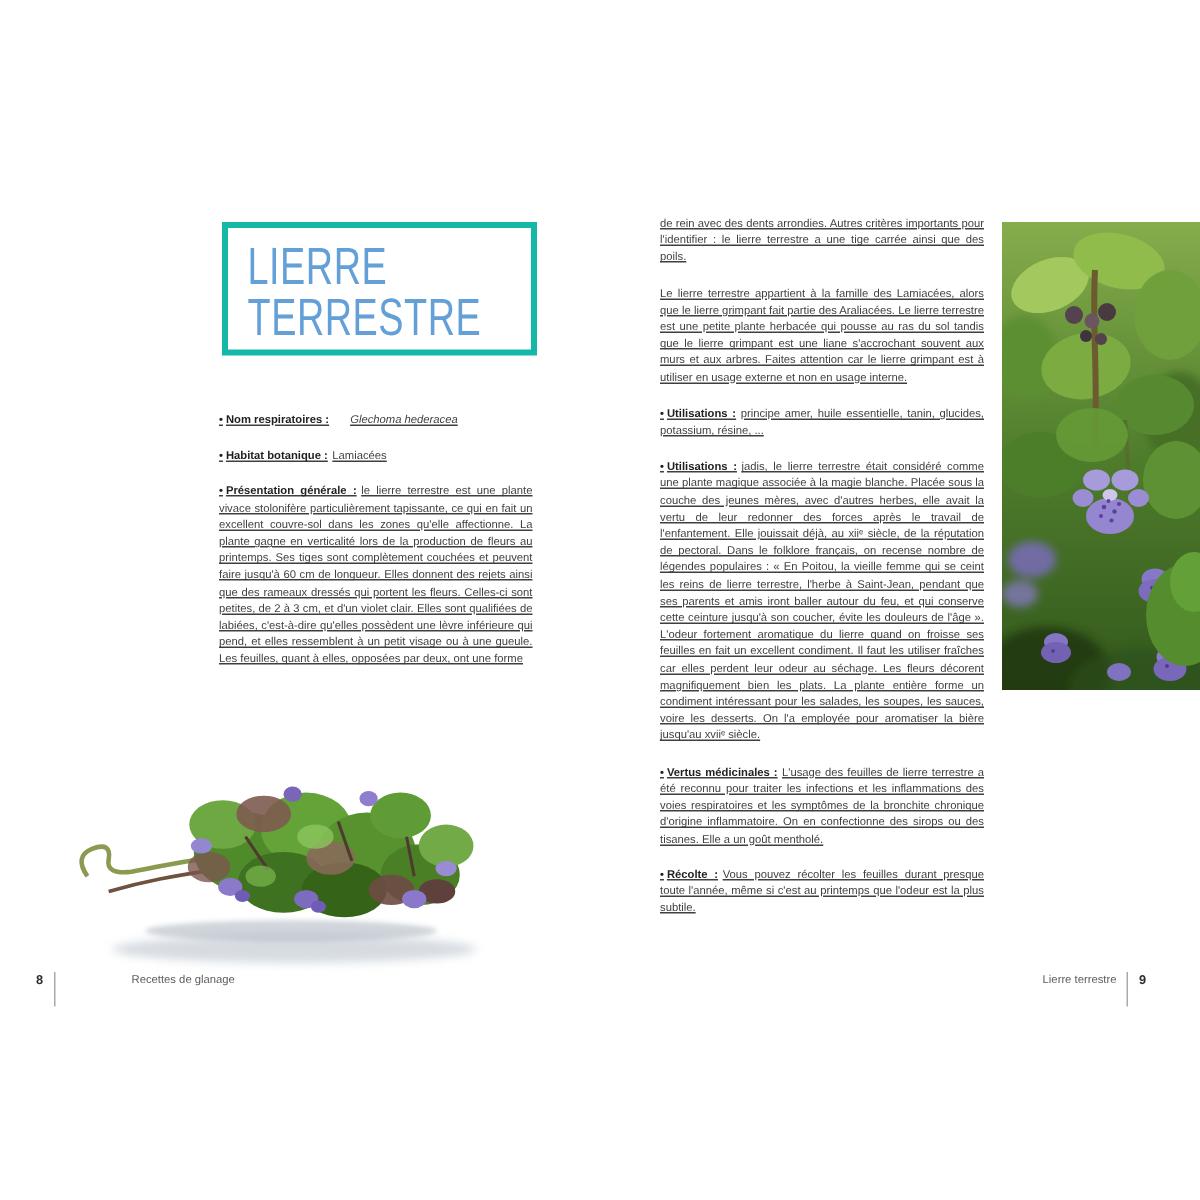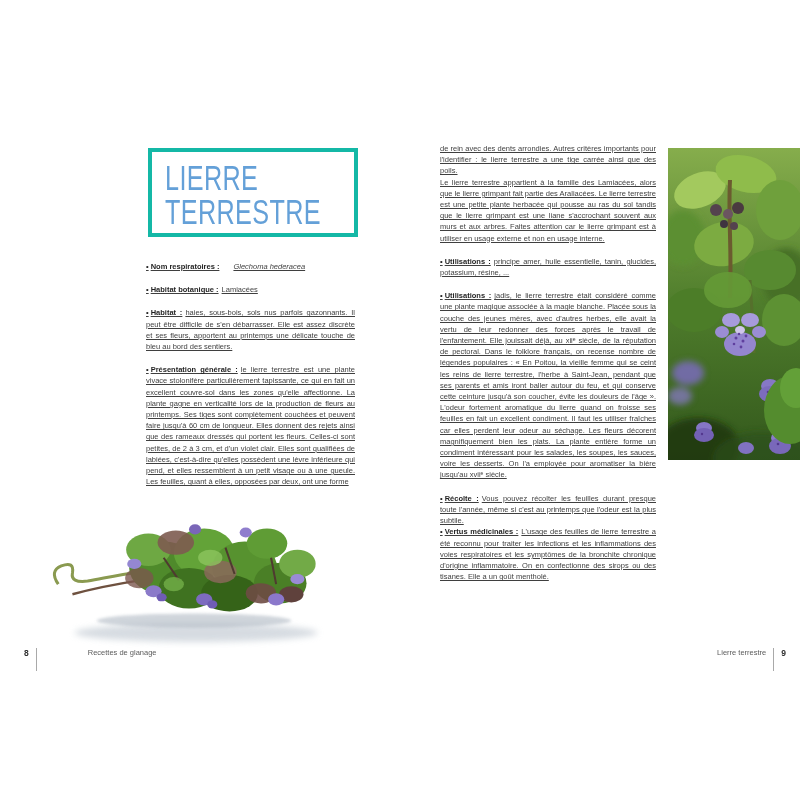--- a/index.html
+++ b/index.html
@@ -18,37 +18,37 @@
     margin:9px 0 0 13px; color:#64a0d8; font-weight:400;
     font-size:35px; line-height:34px; white-space:nowrap;
     transform:scaleX(0.72); transform-origin:left top; letter-spacing:0.5px;
   }
 
   .col { position:absolute; font-size:7.5px; line-height:11.2px; text-align:justify;text-decoration:underline; }
   .col-left  { left:146px; top:261px; width:209px; }
   .col-right { left:440px; top:143px; width:216px; }
 
   .para { margin:0; }
-  .para.gap { margin-bottom:12px; }
+  .para.gap { margin-bottom:12px;margin-top:13px; }
   .label { font-weight:bold; color:#1f1f1f; margin-right:3px; }
   .bullet-dot { font-weight:bold; color:#1f1f1f; margin-right:2px; }
   .italic { font-style:italic;padding-left:11px; }
 
   
   .photo-left  { position:absolute; left:42px; top:497px; width:296px; height:152px; margin:0; }
   .photo-right { position:absolute; left:668px; top:148px; width:132px; height:312px; margin:0; overflow:hidden; }
   .photo-left svg, .photo-right svg { display:block; width:100%; height:100%; }
 
   
   .footer {
     position:absolute; top:648px; display:flex; align-items:flex-start; gap:7px;
     font-size:7.5px; color:#5c5c5c;
   }
   .footer-left  { left:24px; }
-  .footer-right { right:14px; }
+  .footer-right { right:36px; }
   .footer .pnum { font-weight:bold; font-size:8.5px; color:#2e2e2e; line-height:10px; }
   .footer .ftext { line-height:10px;padding-left:44px; }
   .footer .rule { width:1px; height:23px; background:#a9a9a9; }
 </style>
 </head>
 <body>
 
 <div class="spread">
 
   <section>
@@ -59,23 +59,20 @@
         <div>TERRESTRE</div>
       </div>
     </div>
 
     <div class="col col-left">
       <p class="para gap">
         <span class="bullet-dot">•</span><span class="label">Nom respiratoires :</span><span class="italic">Glechoma hederacea</span>
       </p>
       <p class="para gap">
         <span class="bullet-dot">•</span><span class="label">Habitat botanique :</span><span>Lamiacées</span>
-      </p>
-      <p class="para gap">
-        <span class="bullet-dot">•</span><span class="label">Habitat :</span><span>haies, sous-bois, sols nus parfois gazonnants. Il peut être difficile de s'en débarrasser. Elle est assez discrète et ses fleurs, apportent au printemps une délicate touche de bleu au bord des sentiers.</span>
       </p>
       <p class="para">
         <span class="bullet-dot">•</span><span class="label">Présentation générale :</span><span>le lierre terrestre est une plante vivace stolonifère particulièrement tapissante, ce qui en fait un excellent couvre-sol dans les zones qu'elle affectionne. La plante gagne en verticalité lors de la production de fleurs au printemps. Ses tiges sont complètement couchées et peuvent faire jusqu'à 60 cm de longueur. Elles donnent des rejets ainsi que des rameaux dressés qui portent les fleurs. Celles-ci sont petites, de 2 à 3 cm, et d'un violet clair. Elles sont qualifiées de labiées, c'est-à-dire qu'elles possèdent une lèvre inférieure qui pend, et elles ressemblent à un petit visage ou à une gueule. Les feuilles, quant à elles, opposées par deux, ont une forme</span>
       </p>
     </div>
 
     <figure class="photo-left">
       <svg viewBox="0 0 292 150" xmlns="http://www.w3.org/2000/svg">
         <defs>
           <filter id="soft" x="-30%" y="-30%" width="160%" height="160%">
@@ -140,25 +137,25 @@
 
     <div class="col col-right">
       <p class="para">de rein avec des dents arrondies. Autres critères importants pour l'identifier : le lierre terrestre a une tige carrée ainsi que des poils.</p>
       <p class="para gap">Le lierre terrestre appartient à la famille des Lamiacées, alors que le lierre grimpant fait partie des Araliacées. Le lierre terrestre est une petite plante herbacée qui pousse au ras du sol tandis que le lierre grimpant est une liane s'accrochant souvent aux murs et aux arbres. Faites attention car le lierre grimpant est à utiliser en usage externe et non en usage interne.</p>
       <p class="para gap">
         <span class="bullet-dot">•</span><span class="label">Utilisations :</span><span>principe amer, huile essentielle, tanin, glucides, potassium, résine, ...</span>
       </p>
       <p class="para gap">
         <span class="bullet-dot">•</span><span class="label">Utilisations :</span><span>jadis, le lierre terrestre était considéré comme une plante magique associée à la magie blanche. Placée sous la couche des jeunes mères, avec d'autres herbes, elle avait la vertu de leur redonner des forces après le travail de l'enfantement. Elle jouissait déjà, au xiiᵉ siècle, de la réputation de pectoral. Dans le folklore français, on recense nombre de légendes populaires : « En Poitou, la vieille femme qui se ceint les reins de lierre terrestre, l'herbe à Saint-Jean, pendant que ses parents et amis iront baller autour du feu, et qui conserve cette ceinture jusqu'à son coucher, évite les douleurs de l'âge ». L'odeur fortement aromatique du lierre quand on froisse ses feuilles en fait un excellent condiment. Il faut les utiliser fraîches car elles perdent leur odeur au séchage. Les fleurs décorent magnifiquement bien les plats. La plante entière forme un condiment intéressant pour les salades, les soupes, les sauces, voire les desserts. On l'a employée pour aromatiser la bière jusqu'au xviiᵉ siècle.</span>
       </p>
+      <p class="para gap">
+        <span class="bullet-dot">•</span><span class="label">Vertus médicinales :</span><span>L'usage des feuilles de lierre terrestre a été reconnu pour traiter les infections et les inflammations des voies respiratoires et les symptômes de la bronchite chronique d'origine inflammatoire. On en confectionne des sirops ou des tisanes. Elle a un goût mentholé.</span>
+      </p>
       <p class="para">
         <span class="bullet-dot">•</span><span class="label">Récolte :</span><span>Vous pouvez récolter les feuilles durant presque toute l'année, même si c'est au printemps que l'odeur est la plus subtile.</span>
-      </p>
-      <p class="para gap">
-        <span class="bullet-dot">•</span><span class="label">Vertus médicinales :</span><span>L'usage des feuilles de lierre terrestre a été reconnu pour traiter les infections et les inflammations des voies respiratoires et les symptômes de la bronchite chronique d'origine inflammatoire. On en confectionne des sirops ou des tisanes. Elle a un goût mentholé.</span>
       </p>
     </div>
 
     <figure class="photo-right">
       <svg viewBox="0 0 132 312" xmlns="http://www.w3.org/2000/svg">
         <defs>
           <linearGradient id="gbg" x1="0" y1="0" x2="0" y2="1">
             <stop offset="0" stop-color="#86ad4c"></stop>
             <stop offset="0.5" stop-color="#4f7d2c"></stop>
             <stop offset="1" stop-color="#33581c"></stop>

